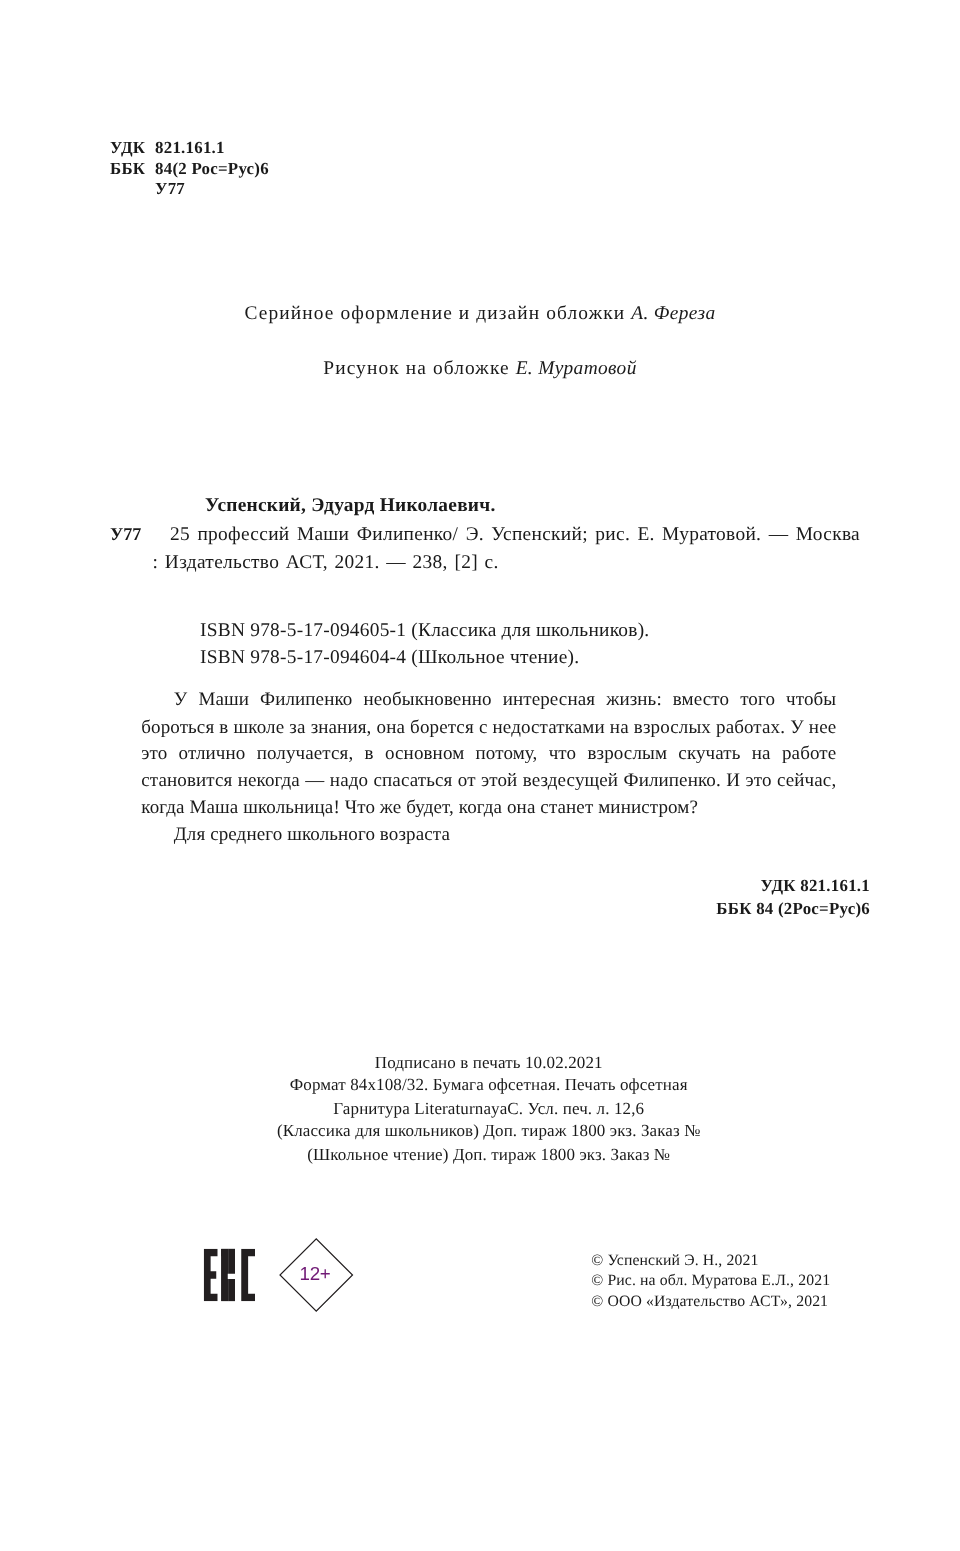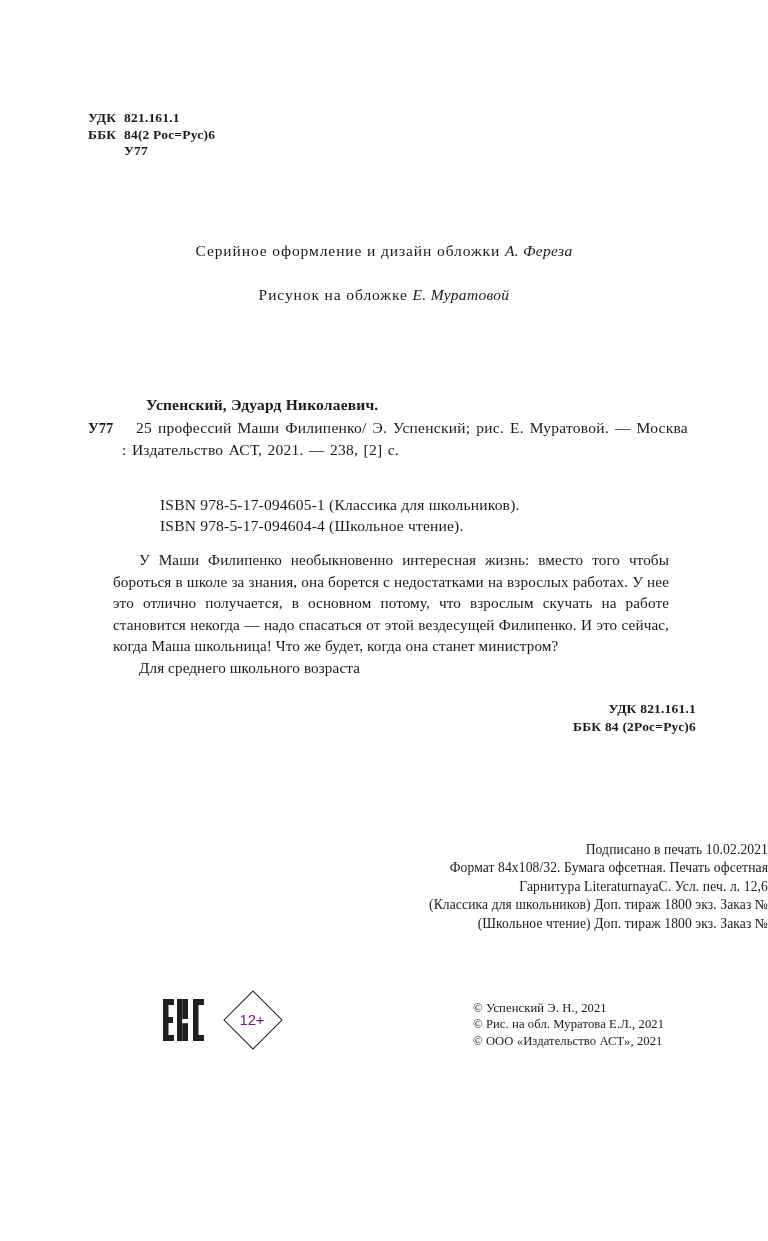--- a/index.html
+++ b/index.html
@@ -70,21 +70,21 @@
   
   .biblio {
     position: absolute;
     left: 88px;
     top: 396px;
     width: 600px;
   }
   .biblio-author {
     font-weight: bold;
     font-size: 15.5px;
-    margin-left: 58px;
+    margin-left: 76px;
     letter-spacing: 0.2px;
     margin-bottom: 3px;
   }
   .biblio-body {
     position: relative;
     font-size: 15.5px;
     line-height: 22px;
   }
   .biblio-sigil {
     position: absolute;
@@ -149,21 +149,21 @@
     left: 0;
     top: 841px;
     width: 768px;
     padding-left: 14px;
     box-sizing: border-box;
     text-align: center;
     font-size: 13.6px;
     line-height: 18.4px;
     letter-spacing: 0.1px;
   }
-  .imprint div { white-space: nowrap; text-align: right; }
+  .imprint div { white-space: nowrap; }
 
   
   .eac-mark {
     position: absolute;
     left: 163px;
     top: 999px;
     width: 44px;
     height: 42px;
   }
   .age-badge {

